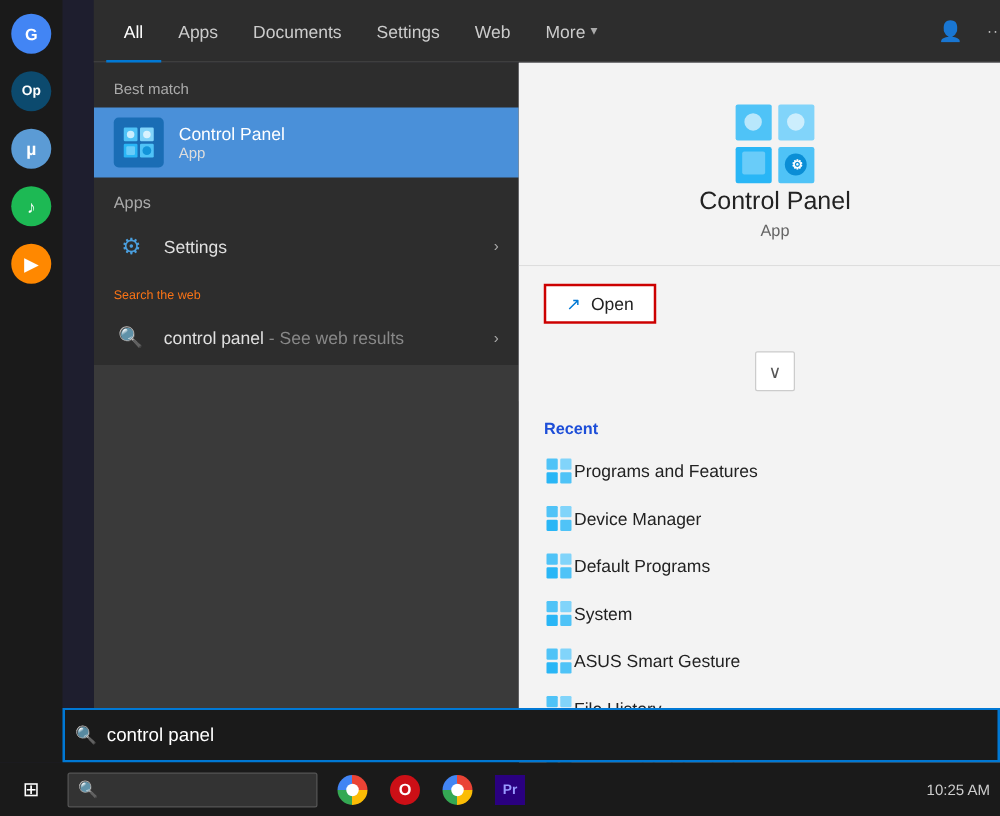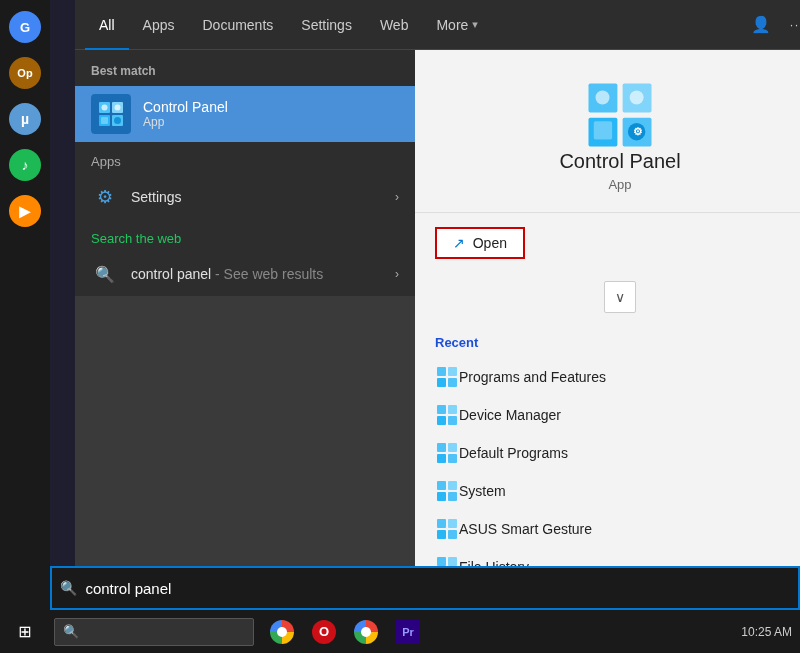--- a/index.html
+++ b/index.html
@@ -135,21 +135,21 @@
       display: flex;
       flex-direction: column;
       overflow: hidden;
     }
 
     
     .section-label {
       font-size: 12px;
       color: #aaa;
       padding: 14px 16px 8px 16px;
-      font-weight: 700;
+      font-weight: 400;
     }
 
     .best-match-item {
       display: flex;
       align-items: center;
       padding: 8px 16px;
       background: #4a90d9;
       cursor: pointer;
       gap: 12px;
     }
@@ -196,22 +196,22 @@
 
     .menu-item-text { color: #e0e0e0; font-size: 14px; flex: 1; }
 
     .menu-item-arrow {
       color: #aaa;
       font-size: 12px;
     }
 
     
     .web-section-label {
-      font-size: 13px;
-      color: #22c55e;
+      font-size: 10px;
+      color: #f97316;
       padding: 12px 28px 6px 16px;
     }
 
     .web-search-item {
       display: flex;
       align-items: center;
       padding: 8px 16px;
       cursor: pointer;
       gap: 12px;
       position: relative;
@@ -445,21 +445,21 @@
 </head>
 <body>
 
 <div class="desktop">
 
   <div class="taskbar-left">
     <div class="taskbar-icon">
       <div class="icon-circle" style="background: #4285f4; font-size:13px; font-weight:bold;">G</div>
     </div>
     <div class="taskbar-icon">
-      <div class="icon-circle" style="background: #a16207; font-size:11px;">Op</div>
+      <div class="icon-circle" style="background: #0c4a6e; font-size:11px;">Op</div>
     </div>
     <div class="taskbar-icon">
       <div class="icon-circle" style="background: #5b9bd5; font-size:14px;">µ</div>
     </div>
     <div class="taskbar-icon">
       <div class="icon-circle" style="background: #1db954; font-size:14px;">♪</div>
     </div>
     <div class="taskbar-icon">
       <div class="icon-circle" style="background: #ff8800; font-size:14px;">▶</div>
     </div>

